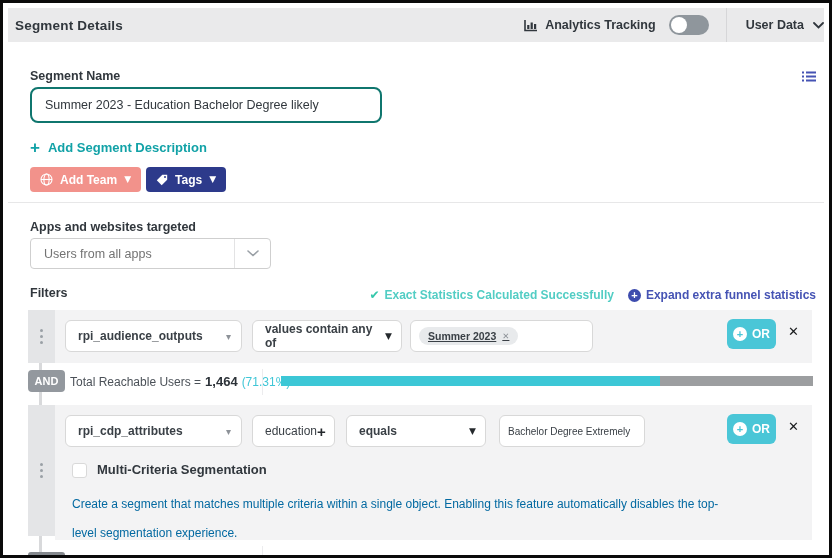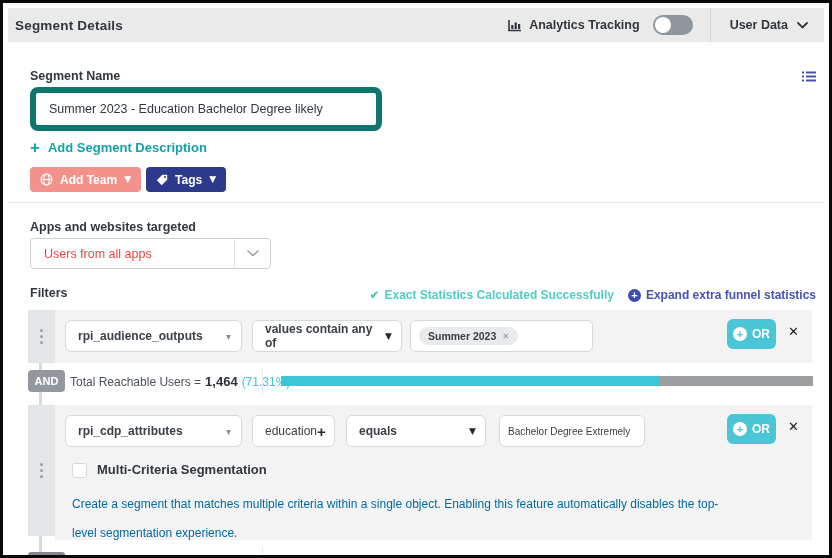--- a/index.html
+++ b/index.html
@@ -16,49 +16,49 @@
     left:5px; top:5px; width:816px; height:34px; background:#eaeaeb;
     display:flex; align-items:center;
   }
   .header-title { font-size:13.5px; font-weight:700; margin-left:7px; letter-spacing:.2px; }
   .header-right { margin-left:auto; display:flex; align-items:center; height:100%; }
   .analytics-group { display:flex; align-items:center; gap:7px; }
   .analytics-label { font-size:12.5px; font-weight:700; }
   .toggle { width:40px; height:20px; background:#8f969c; border-radius:10px; position:relative; margin-left:6px; cursor:pointer; }
   .toggle .knob { position:absolute; left:2px; top:2px; width:16px; height:16px; background:#fff; border-radius:50%; }
   .header-vdiv { width:1px; height:100%; background:#d6d6d8; margin:0 0 0 17px; }
-  .userdata-group { display:flex; align-items:center; gap:9px; padding:0 16px 0 19px; cursor:pointer; }
+  .userdata-group { display:flex; align-items:center; gap:9px; padding:0 0 0 19px; cursor:pointer; }
   .userdata-label { font-size:12.5px; font-weight:700; }
 
   
   .field-label { font-size:12.5px; font-weight:700; }
   .changes-link { top:68px; right:13px; display:flex; align-items:center; gap:5px;
     color:#4553b4; font-size:12px; font-weight:600; cursor:pointer; }
   .name-input {
     left:27px; top:84px; width:352px; height:33px;
-    border:6px solid #0f766e; border-radius:8px; padding:16px 13px;
+    border:2px solid #0f766e; border-radius:8px; padding:16px 13px;
     font-family:"Liberation Sans", sans-serif; font-size:12.5px; color:#31373d; background:#fff; outline:none;
   }
   .add-desc { left:27px; top:137px; display:flex; align-items:center; gap:8px;
     color:#12a2a7; cursor:pointer; }
   .add-desc .plus-glyph { font-size:17px; font-weight:700; line-height:14px; }
   .add-desc .add-desc-label { font-size:13px; font-weight:700; }
 
   .btn-row { left:27px; top:164px; display:flex; gap:5px; }
   .pill-btn { height:25px; border-radius:4px; display:flex; align-items:center; gap:7px;
     padding:0 10px; color:#fff; font-size:12px; font-weight:600; cursor:pointer; border:none; }
   .team-btn { background:#f2928b; }
   .tags-btn { background:#2d3a8b; }
   .btn-caret { font-size:9px; line-height:9px; font-family:"DejaVu Sans", sans-serif; }
 
   .hdiv { left:5px; top:199px; width:816px; height:1px; background:#e7e7e8; }
 
   .app-select { left:27px; top:235px; width:241px; height:31px; background:#fff;
     border:1px solid #cfcfcf; border-radius:4px; display:flex; align-items:center; cursor:pointer; }
-  .app-select-text { font-size:12.5px; padding-left:13px; color:#ef4444; }
+  .app-select-text { font-size:12.5px; padding-left:13px; color:#737373; }
   .app-select-right { margin-left:auto; width:36px; height:100%; border-left:1px solid #e3e3e4;
     display:flex; align-items:center; justify-content:center; }
 
   .filters-status { top:285px; right:13px; display:flex; align-items:center; gap:14px; }
   .status-ok { display:flex; align-items:center; gap:5px; color:#52cdc4; font-size:12px; font-weight:600; }
   .check-glyph { color:#35c7ab; font-size:12px; font-family:"DejaVu Sans", sans-serif; }
   .expand-link { display:flex; align-items:center; gap:5px; color:#4553b4; font-size:12px; font-weight:600; cursor:pointer; }
   .circle-plus { width:13px; height:13px; border-radius:50%; background:#3d4cae; color:#fff;
     font-size:11px; font-weight:700; display:flex; align-items:center; justify-content:center; line-height:13px; }
 
@@ -66,21 +66,21 @@
   .drag-strip { width:27px; background:#e4e5e7; display:flex; align-items:center; justify-content:center; cursor:grab; }
   .dots { display:flex; flex-direction:column; gap:3px; }
   .dots i { width:3px; height:3px; border-radius:50%; background:#9aa0a6; }
   .panel { background:#f3f3f4; }
   .fbox { position:absolute; height:32px; background:#fff; border:1px solid #d8d8d8; border-radius:6px;
     display:flex; align-items:center; font-size:12px; color:#3a4046; }
   .fbox .ftext { padding-left:12px; font-weight:600; }
   .fbox .caret-sm { margin-left:auto; padding-right:10px; color:#8d9298; font-size:10px; font-family:"DejaVu Sans", sans-serif; }
   .fbox .caret-filled { margin-left:auto; padding-right:9px; color:#25292d; font-size:9px; font-family:"DejaVu Sans", sans-serif; }
   .value-pill { margin-left:8px; background:#e8eaec; border-radius:10px; padding:3px 9px;
-    font-size:10.5px; font-weight:700; color:#3a4046; display:flex; align-items:center; gap:6px; }
+    font-size:10.5px; font-weight:700; color:#3a4046; display:flex; align-items:center; gap:6px;text-decoration:underline; }
   .pill-x { color:#8b9096; font-size:8.5px; font-family:"DejaVu Sans", sans-serif; cursor:pointer; }
   .or-btn { position:absolute; width:49px; height:30px; background:#4ac6d7; border:none; border-radius:6px;
     color:#fff; font-size:12px; font-weight:700; display:flex; align-items:center; justify-content:center; gap:5px; cursor:pointer; }
   .or-circle { width:14px; height:14px; background:#fff; border-radius:50%; color:#4ac6d7;
     font-size:11px; font-weight:700; display:flex; align-items:center; justify-content:center; line-height:14px; }
   .close-x { position:absolute; font-family:"DejaVu Sans", sans-serif; font-size:13px; font-weight:700; color:#17191b; cursor:pointer; }
   .plus-bold { margin-left:auto; padding-right:10px; font-size:15px; font-weight:700; color:#25292d; line-height:15px; }
 
   .spine { width:3px; background:#d8d9db; }
   .and-badge { left:25px; width:37px; height:22px; background:#93989e; border-radius:4px;

